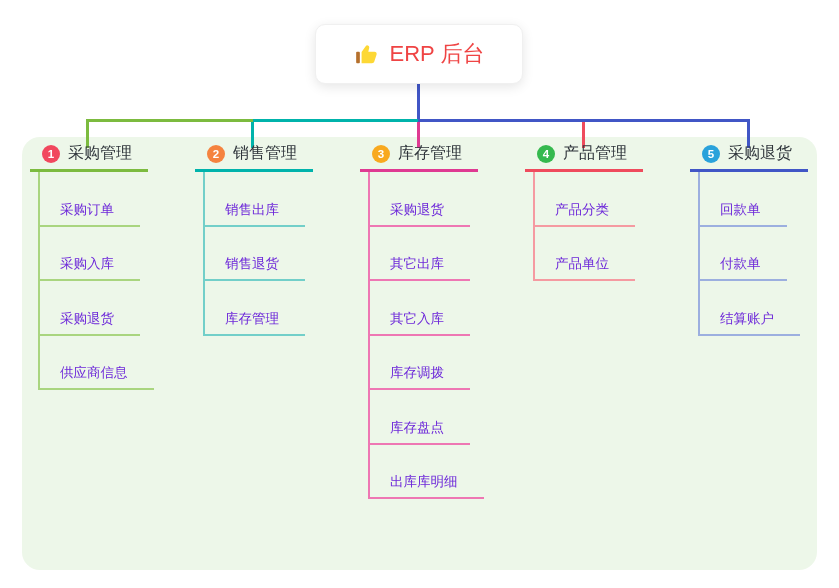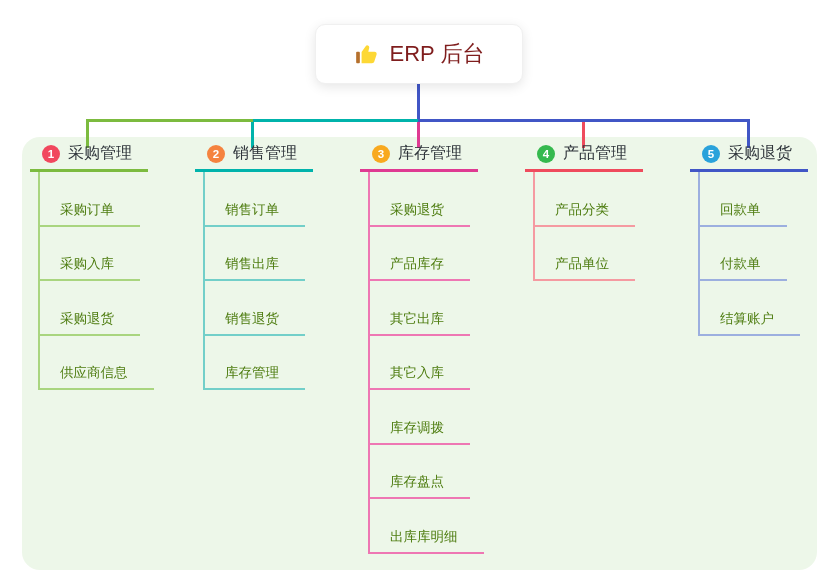--- a/index.html
+++ b/index.html
@@ -11,21 +11,21 @@
   .panel {
     position:absolute; left:22px; top:137px; width:795px; height:433px;
     background:#edf7e9; border-radius:18px;
   }
   
   .root-card {
     position:absolute; left:315px; top:24px; width:208px; height:60px;
     background:#ffffff; border:1px solid #f0f0f0; border-radius:10px;
     box-shadow:0 3px 12px rgba(0,0,0,0.10);
     display:flex; align-items:center; justify-content:center; gap:10px;
-    font-size:22px; color:#7f1d1d; font-weight:500; cursor:pointer;
+    font-size:22px; color:#ef4444; font-weight:500; cursor:pointer;
   }
   .root-card svg { width:26px; height:26px; }
   
   .line { position:absolute; }
   .v { width:3px; }
   .h { height:3px; }
   .c-green { background:#7cbb3f; }
   .c-teal  { background:#00b3ab; }
   .c-magenta { background:#df3a92; }
   .c-red   { background:#ef4b5d; }
@@ -43,21 +43,21 @@
     color:#fff; font-size:11.5px; font-weight:bold;
     display:flex; align-items:center; justify-content:center;
   }
   .children {
     margin-left:8px; border-left:2px solid var(--cl);
     display:flex; flex-direction:column; align-items:flex-start;
   }
   .child {
     height:54.5px; display:flex; align-items:flex-end;
     padding:0 26px 6px 20px; border-bottom:2px solid var(--cl);
-    font-size:13.5px; color:#4d7c0f; white-space:nowrap; cursor:pointer;
+    font-size:13.5px; color:#6d28d9; white-space:nowrap; cursor:pointer;
   }
   .b1 { --c:#7cbb3f; --cl:#a9d57f; }
   .b2 { --c:#00b3ab; --cl:#72cfc9; }
   .b3 { --c:#df3a92; --cl:#ee77b3; }
   .b4 { --c:#ef4b5d; --cl:#f59aa1; }
   .b5 { --c:#4156c6; --cl:#9cafdf; }
   .bg1 { background:#f1485e; }
   .bg2 { background:#f5833f; }
   .bg3 { background:#f8a91f; }
   .bg4 { background:#35b94e; }
@@ -102,35 +102,33 @@
       <div class="child">供应商信息</div>
     </div>
   </div>
 
   <div class="branch b2" style="left:195px;">
     <div class="branch-header">
       <span class="badge bg2">2</span>
       <span>销售管理</span>
     </div>
     <div class="children">
-      <div class="child">销售订单</div>
       <div class="child">销售出库</div>
       <div class="child">销售退货</div>
       <div class="child">库存管理</div>
     </div>
   </div>
 
   <div class="branch b3" style="left:360px;">
     <div class="branch-header">
       <span class="badge bg3">3</span>
       <span>库存管理</span>
     </div>
     <div class="children">
       <div class="child">采购退货</div>
-      <div class="child">产品库存</div>
       <div class="child">其它出库</div>
       <div class="child">其它入库</div>
       <div class="child">库存调拨</div>
       <div class="child">库存盘点</div>
       <div class="child">出库库明细</div>
     </div>
   </div>
 
   <div class="branch b4" style="left:525px;">
     <div class="branch-header">

